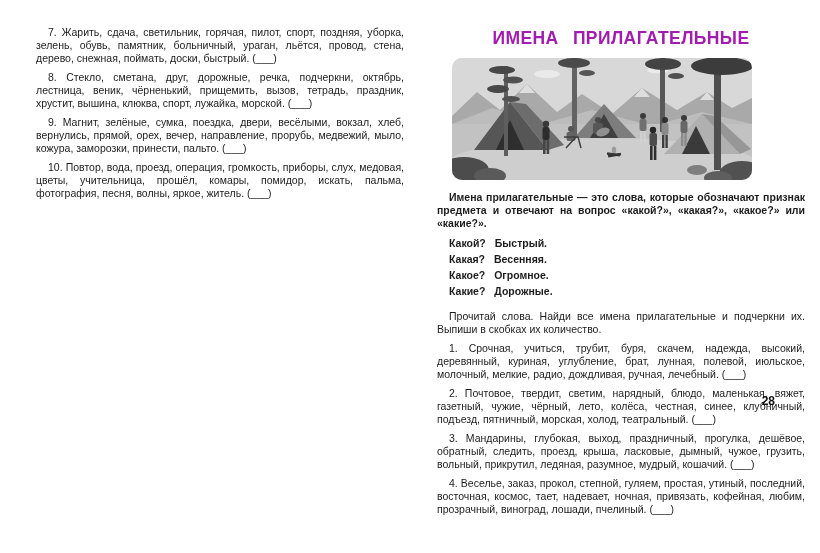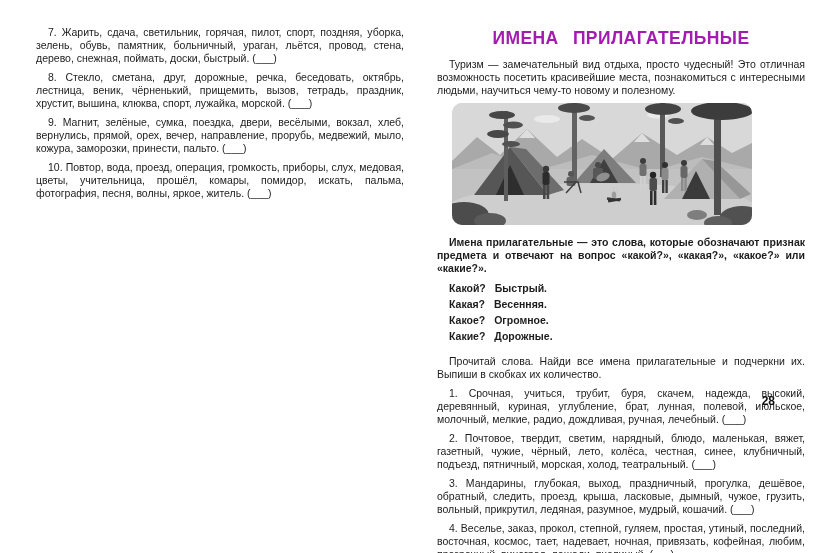--- a/index.html
+++ b/index.html
@@ -33,29 +33,28 @@
     font-weight:bold;font-size:12px;color:#111;
   }
 </style>
 </head>
 <body>
 
 <div class="spread">
 
   <div class="col col-left">
     <p class="item"><span class="num">7.</span> <span>Жарить, сдача, светильник, горячая, пилот, спорт, поздняя, уборка, зелень, обувь, памятник, больничный, ураган, льётся, провод, стена, дерево, снежная, поймать, доски, быстрый.</span> <span class="blank">(___)</span></p>
-    <p class="item"><span class="num">8.</span> <span>Стекло, сметана, друг, дорожные, речка, беседовать, октябрь, лестница, веник, чёрненький, прищемить, вызов, тетрадь, праздник, хрустит, вышина, клюква, спорт, лужайка, морской.</span> <span class="blank">(___)</span></p>
+    <p class="item"><span class="num">8.</span> <span>Стекло, сметана, друг, дорожные, речка, подчеркни, октябрь, лестница, веник, чёрненький, прищемить, вызов, тетрадь, праздник, хрустит, вышина, клюква, спорт, лужайка, морской.</span> <span class="blank">(___)</span></p>
     <p class="item"><span class="num">9.</span> <span>Магнит, зелёные, сумка, поездка, двери, весёлыми, вокзал, хлеб, вернулись, прямой, орех, вечер, направление, прорубь, медвежий, мыло, кожура, заморозки, принести, пальто.</span> <span class="blank">(___)</span></p>
     <p class="item"><span class="num">10.</span> <span>Повтор, вода, проезд, операция, громкость, приборы, слух, медовая, цветы, учительница, прошёл, комары, помидор, искать, пальма, фотография, песня, волны, яркое, житель.</span> <span class="blank">(___)</span></p>
   </div>
 
   <div class="col col-right">
     <p class="title">ИМЕНА ПРИЛАГАТЕЛЬНЫЕ</p>
 
-    <p class="para">Туризм — замечательный вид отдыха, просто чудесный! Это отличная возможность посетить красивейшие места, познакомиться с интересными людьми, научиться чему-то новому и полезному.</p>
 
     <div class="illo-wrap">
       <svg viewBox="0 0 300 122" width="300" height="122" xmlns="http://www.w3.org/2000/svg">
 
         <rect width="300" height="122" fill="#d8d8d8"></rect>
         <ellipse cx="95" cy="16" rx="13" ry="4" fill="#eaeaea"></ellipse>
         <ellipse cx="206" cy="12" rx="11" ry="3.5" fill="#eaeaea"></ellipse>
 
         <g>
           <path d="M0,58 L25,34 L48,52 L75,26 L105,54 L130,36 L160,56 L190,30 L225,52 L255,34 L280,50 L300,40 L300,75 L0,75 Z" fill="#a9a9a9"></path>

